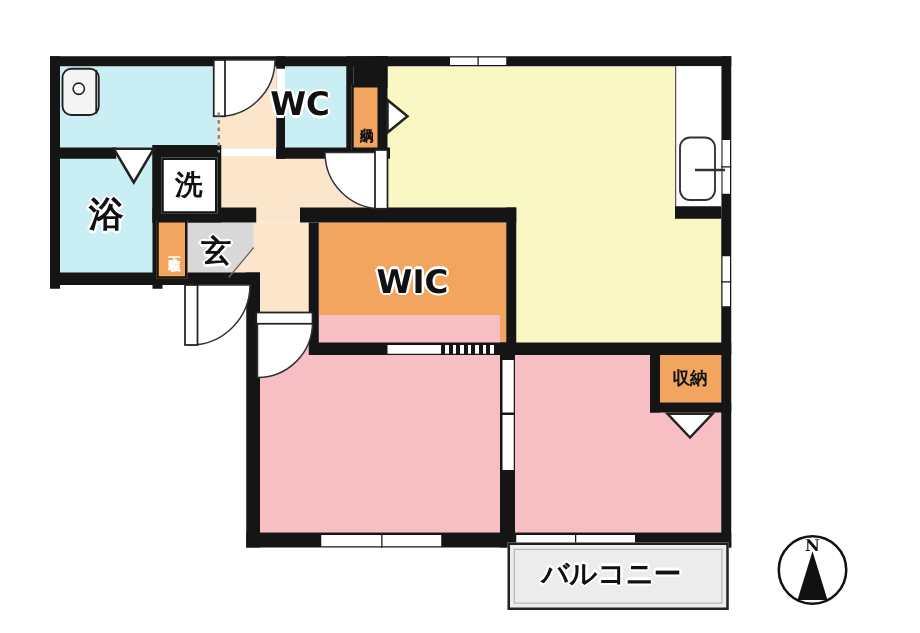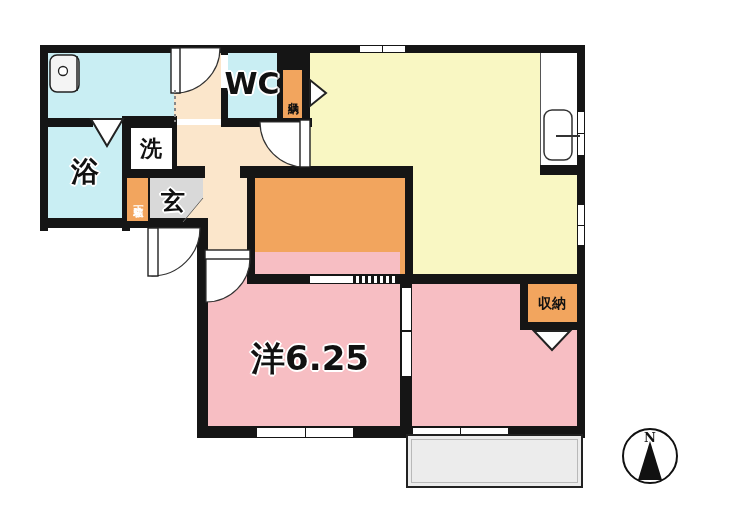--- a/index.html
+++ b/index.html
@@ -121,23 +121,24 @@
 
     <rect x="544" y="110" width="28" height="50" rx="8" fill="#fff" stroke="#333" stroke-width="1.5"></rect>
     <line x1="556" y1="136" x2="580" y2="136" stroke="#333" stroke-width="2"></line>
 
     <line x1="203" y1="198" x2="183" y2="222" stroke="#666" stroke-width="1"></line>
 
     <circle cx="650" cy="456" r="27" fill="#fff" stroke="#111" stroke-width="2"></circle>
     <path d="M650,441 L638,480 L662,480 Z" fill="#111"></path>
   </svg>
 
-  <div class="label" style="left:310px;top:358px;font-size:34px;">洋6.25</div>
+  <div class="label" style="left:330px;top:226px;font-size:26px;">WIC</div>
   <div class="label" style="left:85px;top:172px;font-size:28px;">浴</div>
   <div class="label" style="left:151px;top:149px;font-size:22px;">洗</div>
-  <div class="label" style="left:252px;top:84px;font-size:30px;">WC</div>
+  <div class="label" style="left:240px;top:84px;font-size:26px;">WC</div>
   <div class="label" style="left:173px;top:201px;font-size:24px;">玄</div>
   <div class="label vtext" style="left:138px;top:199px;font-size:10px;color:#fff;text-shadow:none;font-weight:bold;">下駄箱</div>
   <div class="label vtext" style="left:293px;top:94px;font-size:11px;text-shadow:none;">収納</div>
   <div class="label" style="left:552px;top:303px;font-size:14px;text-shadow:none;">収納</div>
+  <div class="label" style="left:489px;top:460px;font-size:22px;">バルコニー</div>
   <div class="label" style="left:650px;top:437px;font-size:13px;font-family:'DejaVu Serif','Liberation Serif',serif;text-shadow:none;">N</div>
 
 </div>
 
 </body></html>

